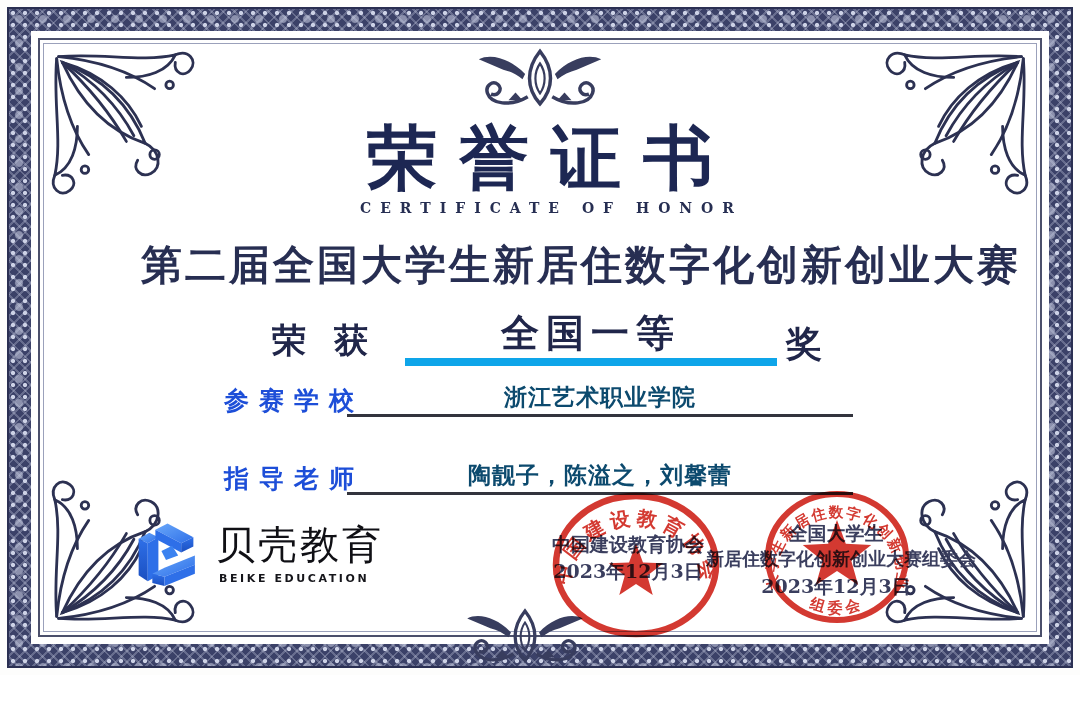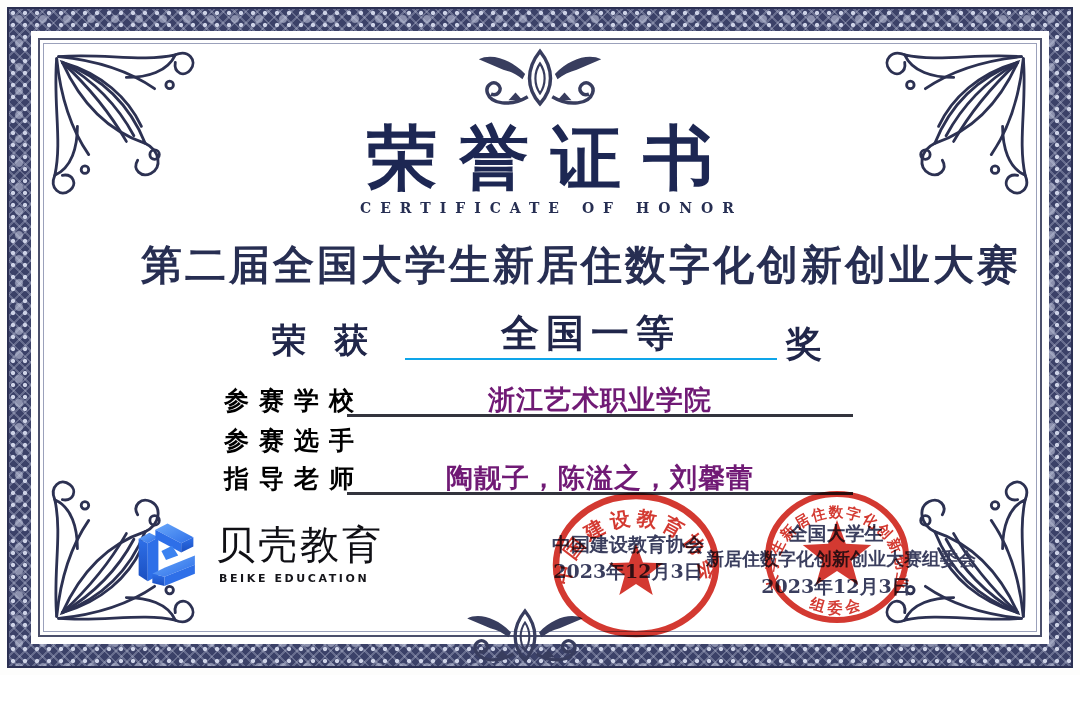--- a/index.html
+++ b/index.html
@@ -30,30 +30,30 @@
          box-sizing:border-box;color:#1d2753;}
   .subtitle{position:absolute;left:0;top:200px;width:100%;text-align:center;
          font-size:14px;font-weight:bold;letter-spacing:9px;padding-left:23px;
          box-sizing:border-box;color:#262e52;}
   .competition{position:absolute;left:0;top:238px;width:100%;text-align:center;
          font-size:41px;font-weight:bold;letter-spacing:3px;color:#272e52;padding-left:41px;}
 
   .award-prefix{position:absolute;left:272px;top:318px;font-size:34px;font-weight:bold;
          letter-spacing:28px;color:#20264a;}
   .award-line{position:absolute;left:405px;top:308px;width:372px;height:50px;
-         border-bottom:2px solid #0ea5e9;text-align:center;}
+         border-bottom:8px solid #0ea5e9;text-align:center;}
   .award-value{font-size:38px;font-weight:bold;letter-spacing:7px;color:#20264a;}
   .award-suffix{position:absolute;left:786px;top:320px;font-size:36px;font-weight:bold;color:#20264a;}
 
   .field-row{position:absolute;left:0;width:100%;height:34px;}
   .field-label{position:absolute;left:224px;top:2px;font-size:25px;font-weight:bold;
-         letter-spacing:10px;color:#000000;white-space:nowrap;}
+         letter-spacing:10px;color:#1d4ed8;white-space:nowrap;}
   .field-line{position:absolute;left:347px;top:0;width:506px;height:32px;
          border-bottom:3px solid #33343d;text-align:center;}
-  .field-value{font-size:27px;font-weight:bold;letter-spacing:1px;color:#701a75;white-space:nowrap;margin-top:40px;}
+  .field-value{font-size:23px;font-weight:bold;letter-spacing:1px;color:#0c4a6e;white-space:nowrap;margin-top:40px;}
   .row-school{top:382px;} .row-players{top:422px;} .row-teachers{top:460px;padding-left:28px;}
 
   .logo{position:absolute;left:128px;top:514px;width:300px;height:100px;}
   .logo-icon{position:absolute;left:0;top:2px;width:76px;height:76px;}
   .logo-cn{position:absolute;left:88px;top:4px;font-size:39px;font-weight:normal;
          letter-spacing:3px;color:#101015;font-family:"DejaVu Sans","Liberation Sans",sans-serif;white-space:nowrap;}
   .logo-en{position:absolute;left:91px;top:58px;font-size:11px;font-weight:bold;
          letter-spacing:2.6px;color:#15151a;font-family:"DejaVu Sans","Liberation Sans",sans-serif;white-space:nowrap;}
 
   .sig{position:absolute;text-align:center;color:#3a3e5e;font-weight:bold;z-index:1;}
@@ -143,21 +143,20 @@
   </div>
   <div class="award-suffix">奖</div>
 
   <div class="field-row row-school">
     <span class="field-label">参赛学校</span>
     <span class="field-line">
       <span class="field-value">浙江艺术职业学院</span>
     </span>
   </div>
   <div class="field-row row-players">
-    <span class="field-label">参赛选手</span>
   </div>
   <div class="field-row row-teachers">
     <span class="field-label">指导老师</span>
     <span class="field-line">
       <span class="field-value">陶靓子，陈溢之，刘馨蕾</span>
     </span>
   </div>
 
   <div class="logo">
     <svg class="logo-icon" viewBox="0 0 100 100">

